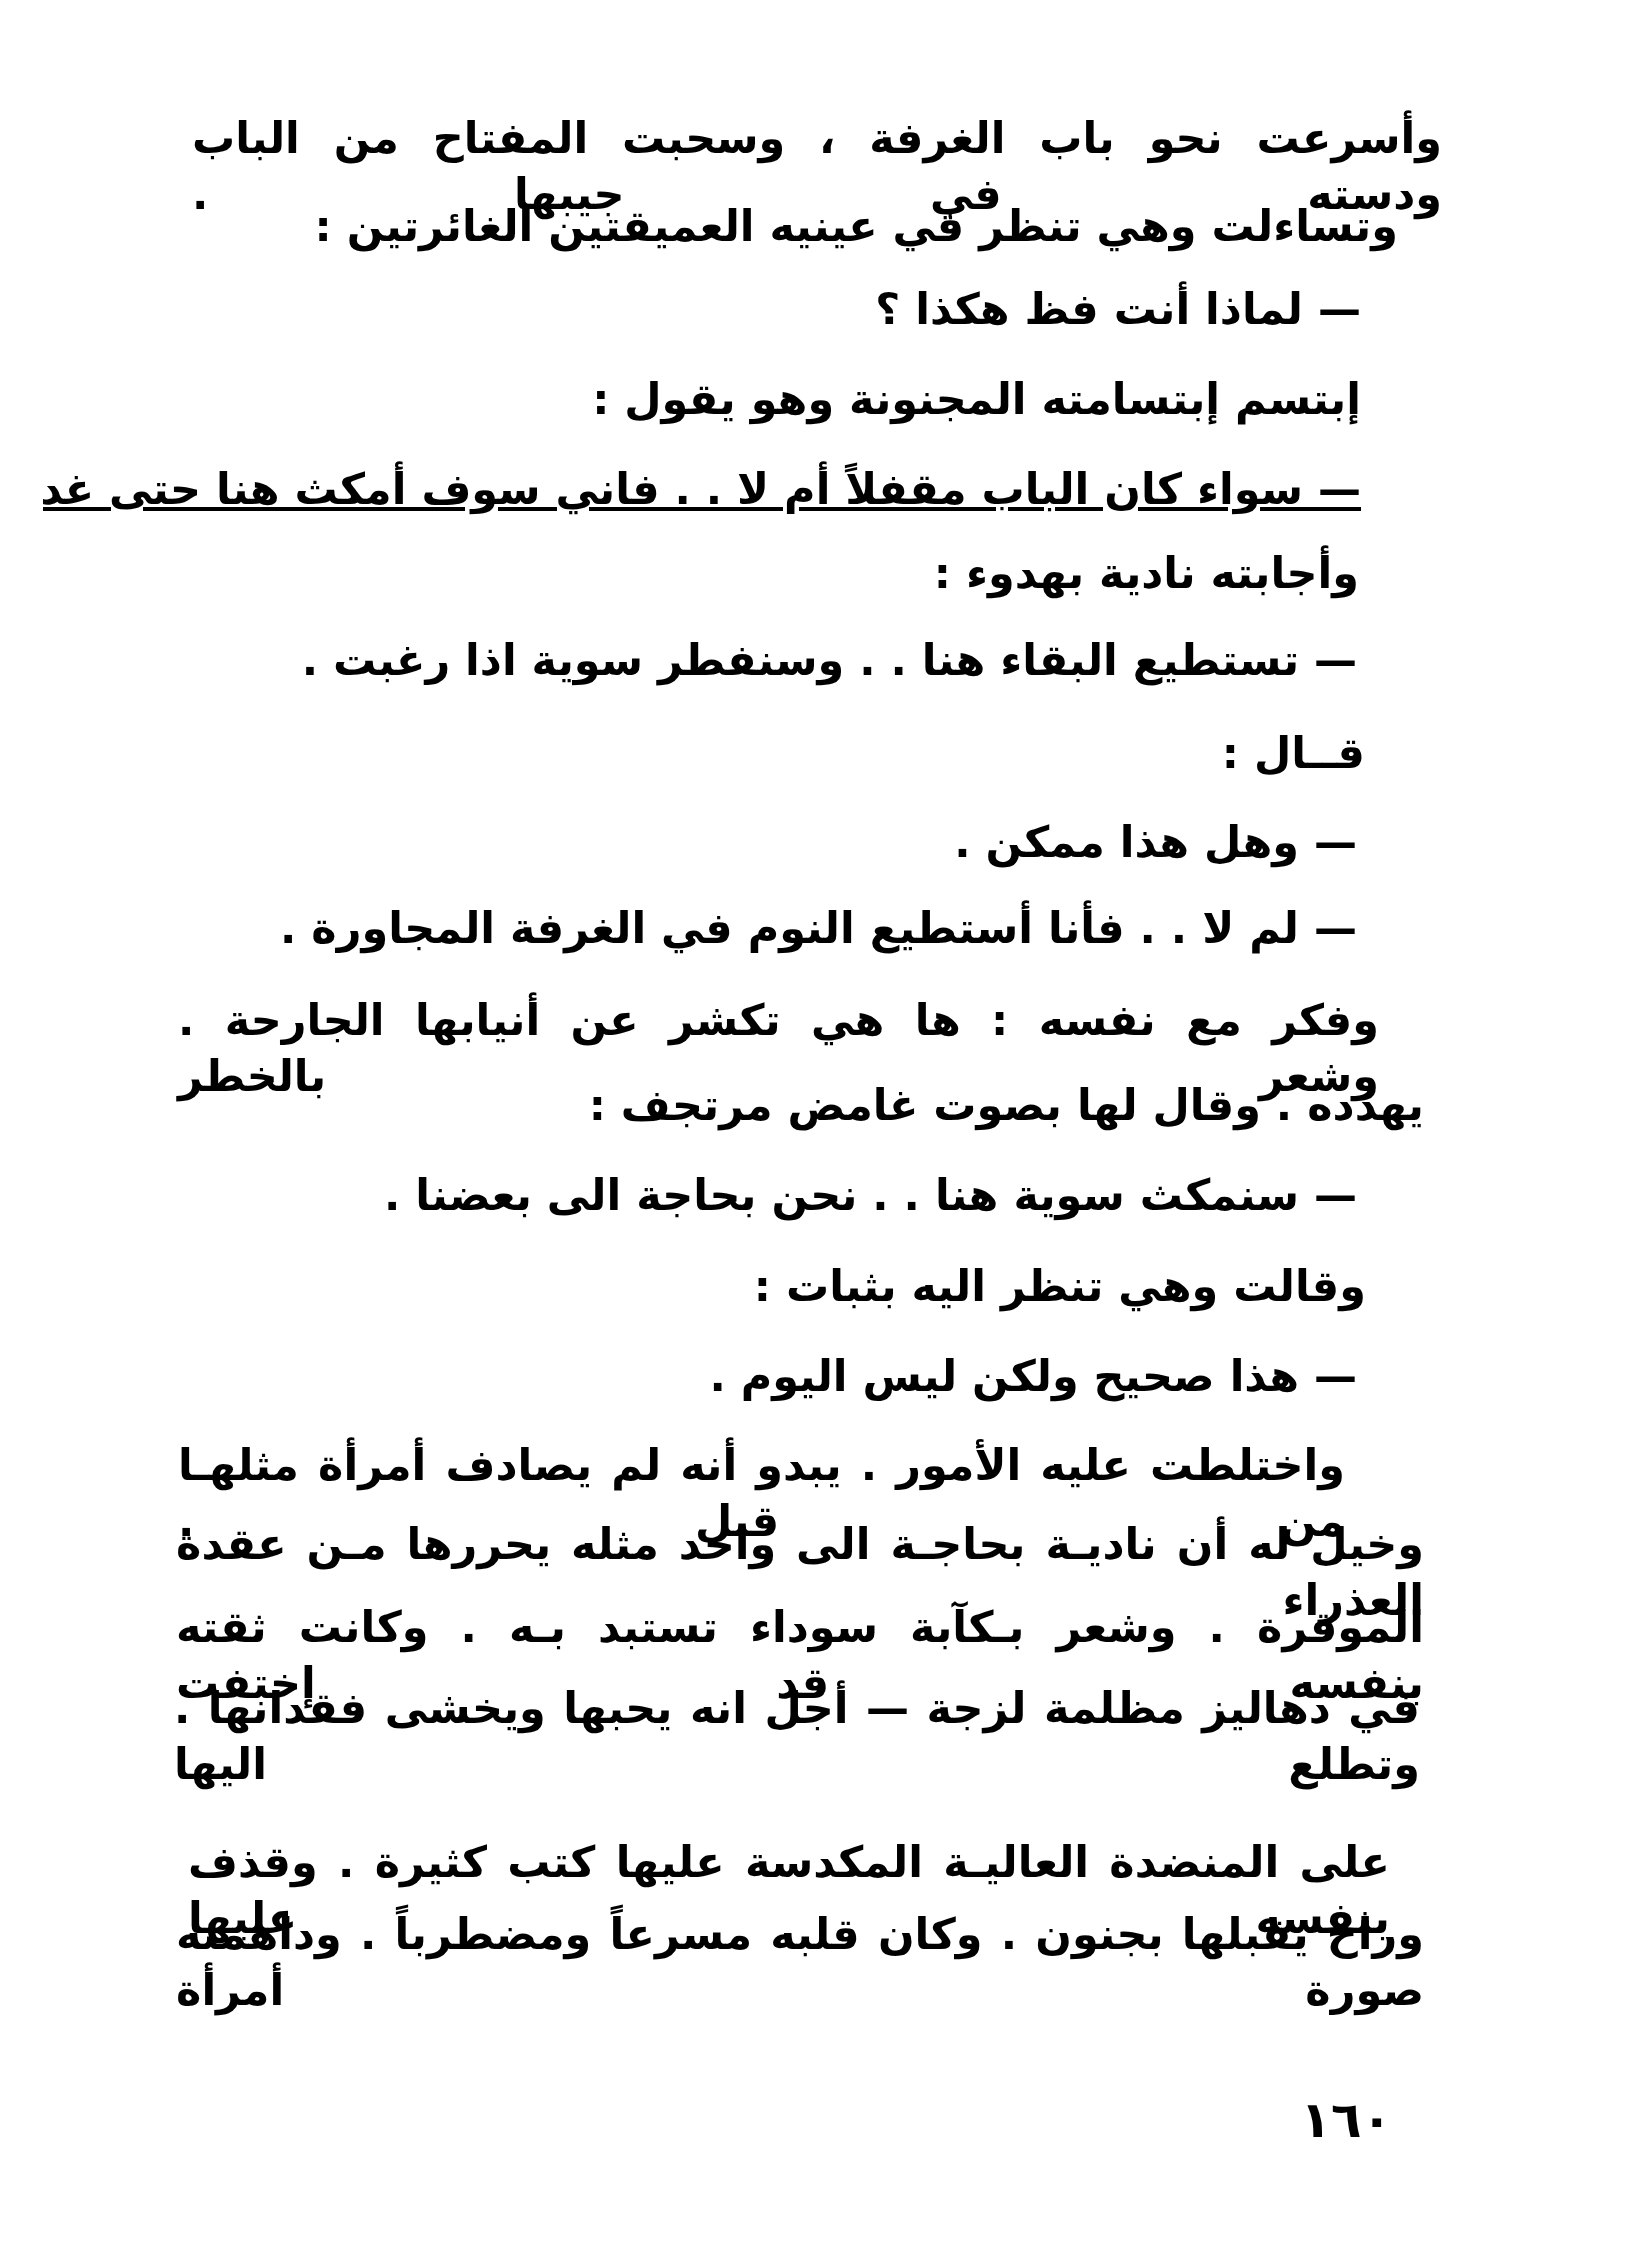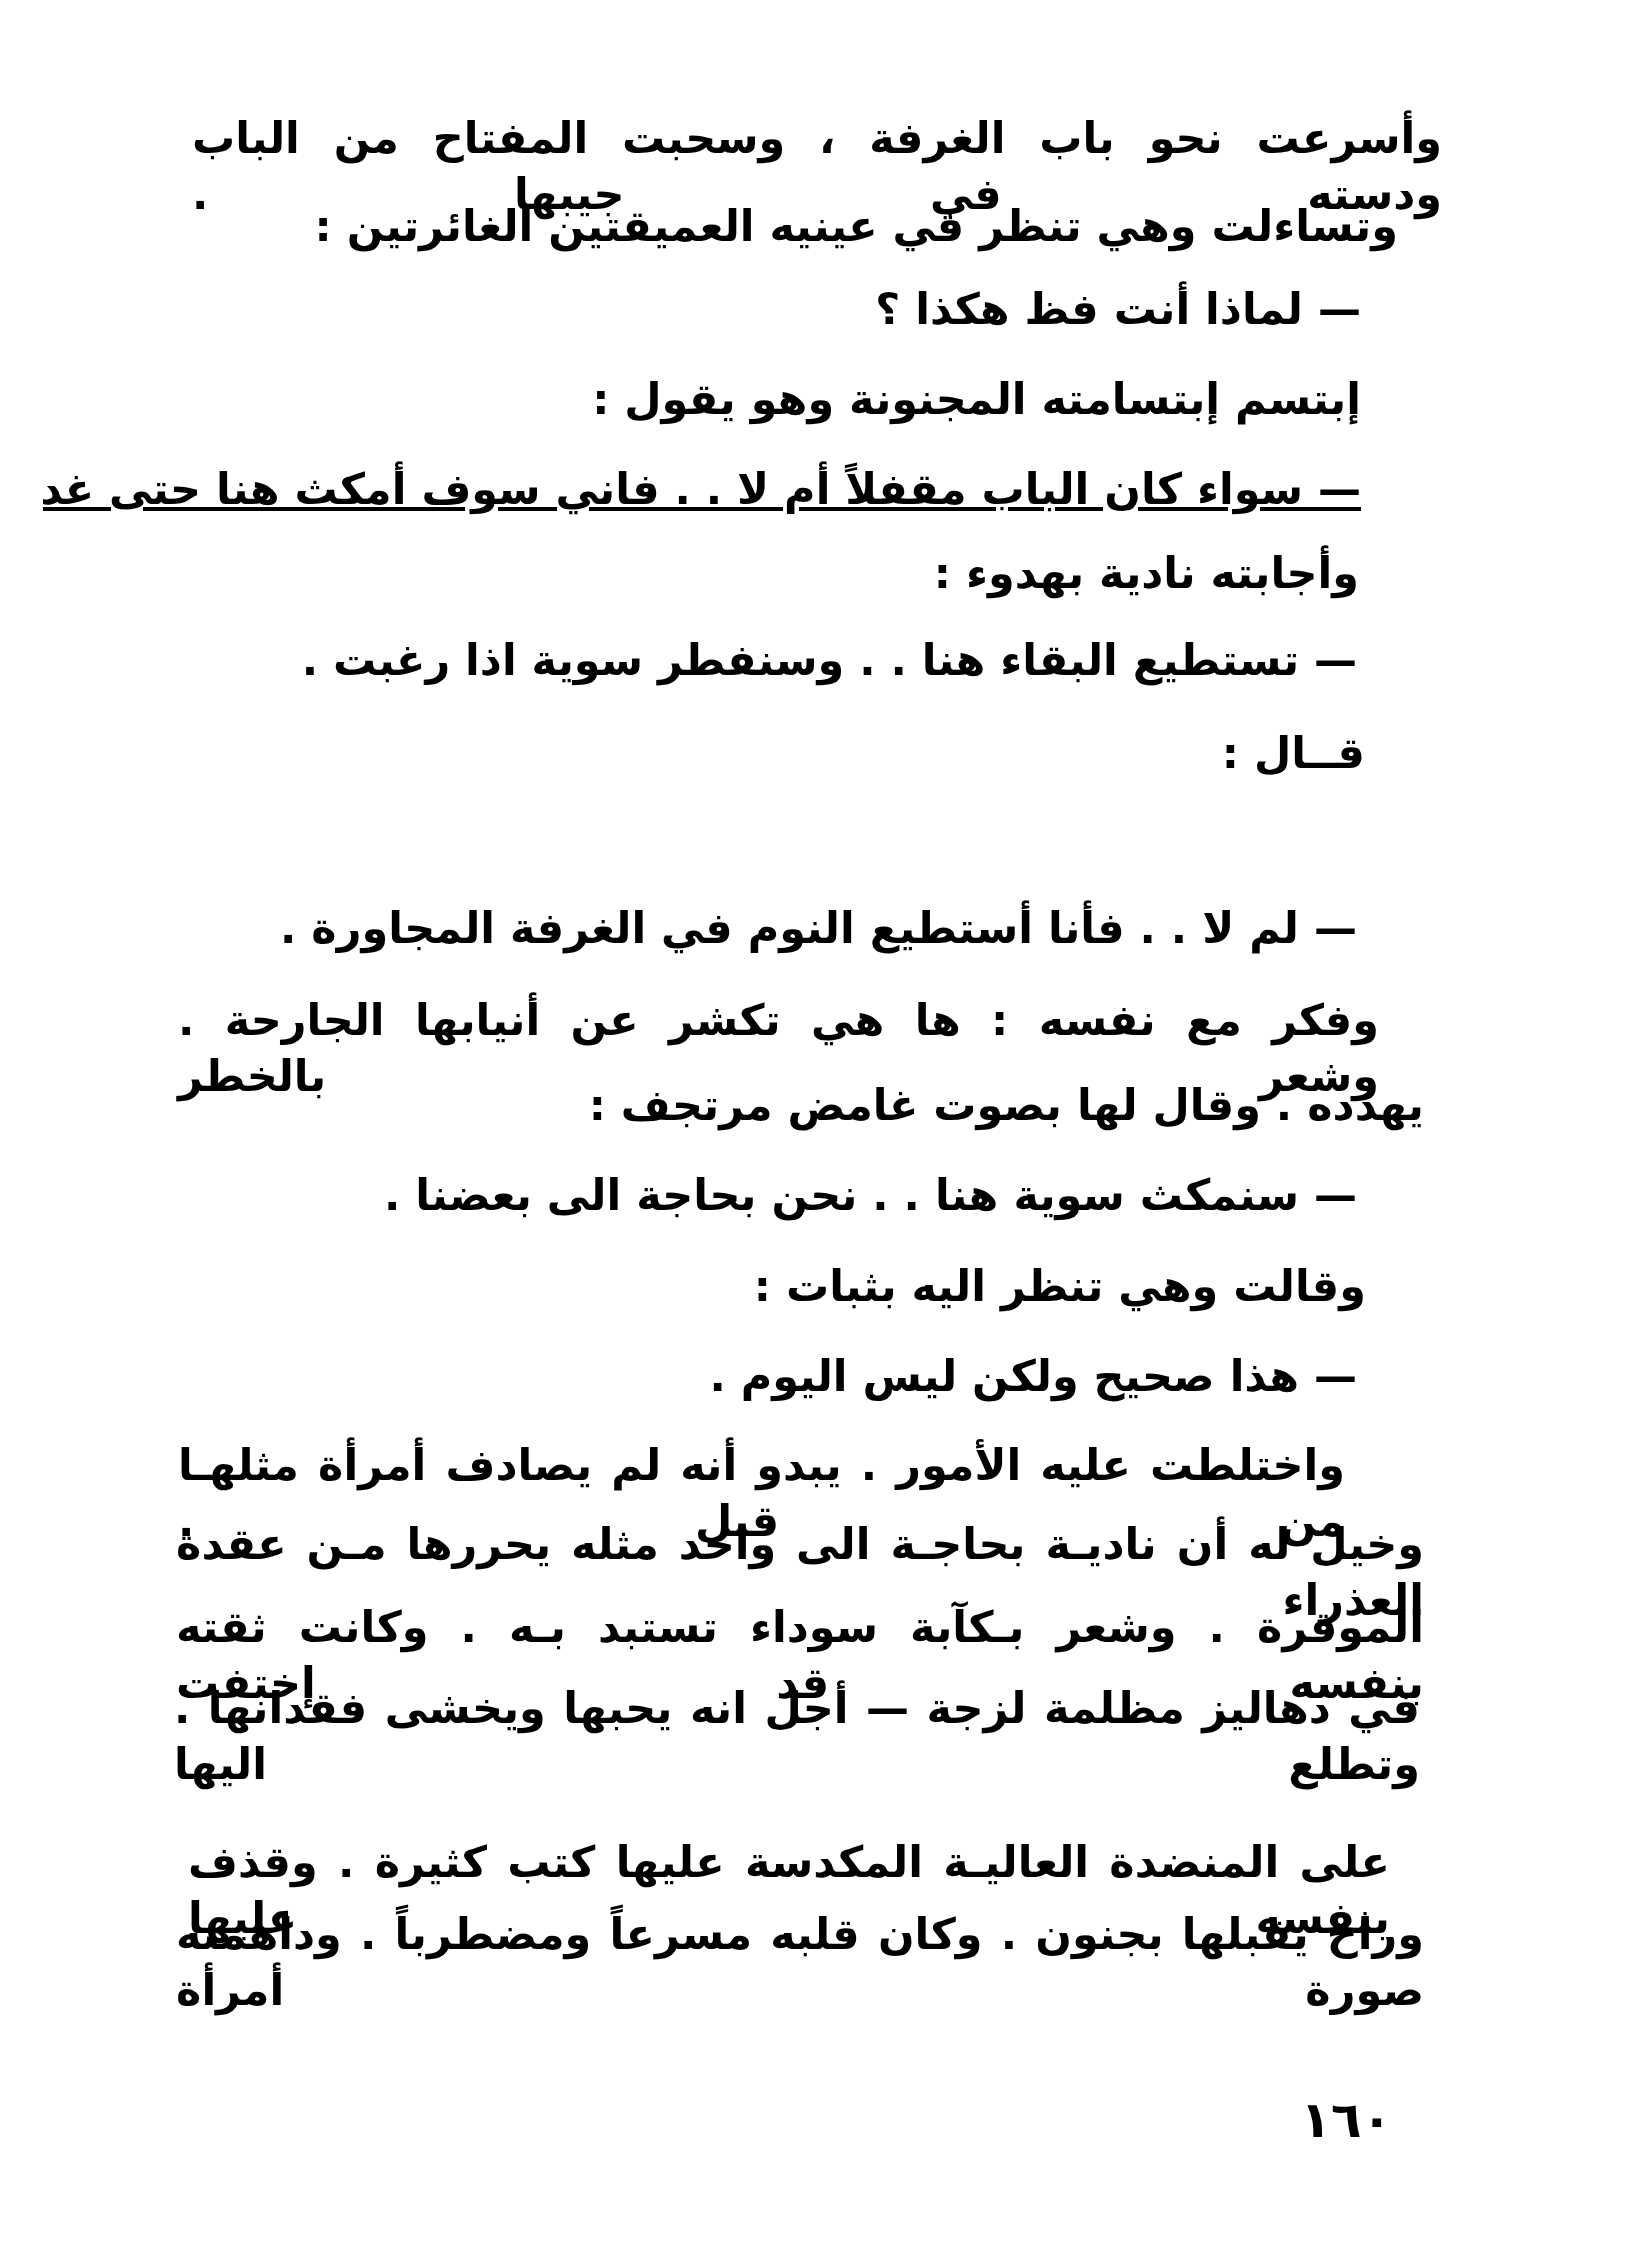--- a/index.html
+++ b/index.html
@@ -71,20 +71,21 @@
 <div class="scan-page">
 
   <div class="line l1 just">وأسرعت نحو باب الغرفة ، وسحبت المفتاح من الباب ودسته في جيبها .</div>
   <div class="line l2">وتساءلت وهي تنظر في عينيه العميقتين الغائرتين :</div>
   <div class="line l3">—  لماذا أنت فظ هكذا ؟</div>
   <div class="line l4">إبتسم إبتسامته المجنونة وهو يقول :</div>
   <div class="line l5">—  سواء كان الباب مقفلاً أم لا . . فاني سوف أمكث هنا حتى غد .</div>
   <div class="line l6">وأجابته نادية بهدوء :</div>
   <div class="line l7">—  تستطيع البقاء هنا . . وسنفطر سوية اذا رغبت .</div>
   <div class="line l8">قــال :</div>
+  <div class="line l9">—  وهل هذا ممكن .</div>
   <div class="line l10">—  لم لا . . فأنا أستطيع النوم في الغرفة المجاورة .</div>
   <div class="line l11 just">وفكر مع نفسه : ها هي تكشر عن أنيابها الجارحة . وشعر بالخطر</div>
   <div class="line l12">يهدده . وقال لها بصوت غامض مرتجف :</div>
   <div class="line l13">—  سنمكث سوية هنا . . نحن بحاجة الى بعضنا .</div>
   <div class="line l14">وقالت وهي تنظر اليه بثبات :</div>
   <div class="line l15">—  هذا صحيح ولكن ليس اليوم .</div>
   <div class="line l16 just">واختلطت عليه الأمور . يبدو أنه لم يصادف أمرأة مثلهـا من قبل .</div>
   <div class="line l17 just">وخيل له أن ناديـة بحاجـة الى واحد مثله يحررها مـن عقدة العذراء</div>
   <div class="line l18 just">الموقرة . وشعر بـكآبة سوداء تستبد بـه . وكانت ثقته بنفسه قد إختفت</div>
   <div class="line l19 just">في دهاليز مظلمة لزجة — أجل انه يحبها ويخشى فقدانها . وتطلع اليها</div>

